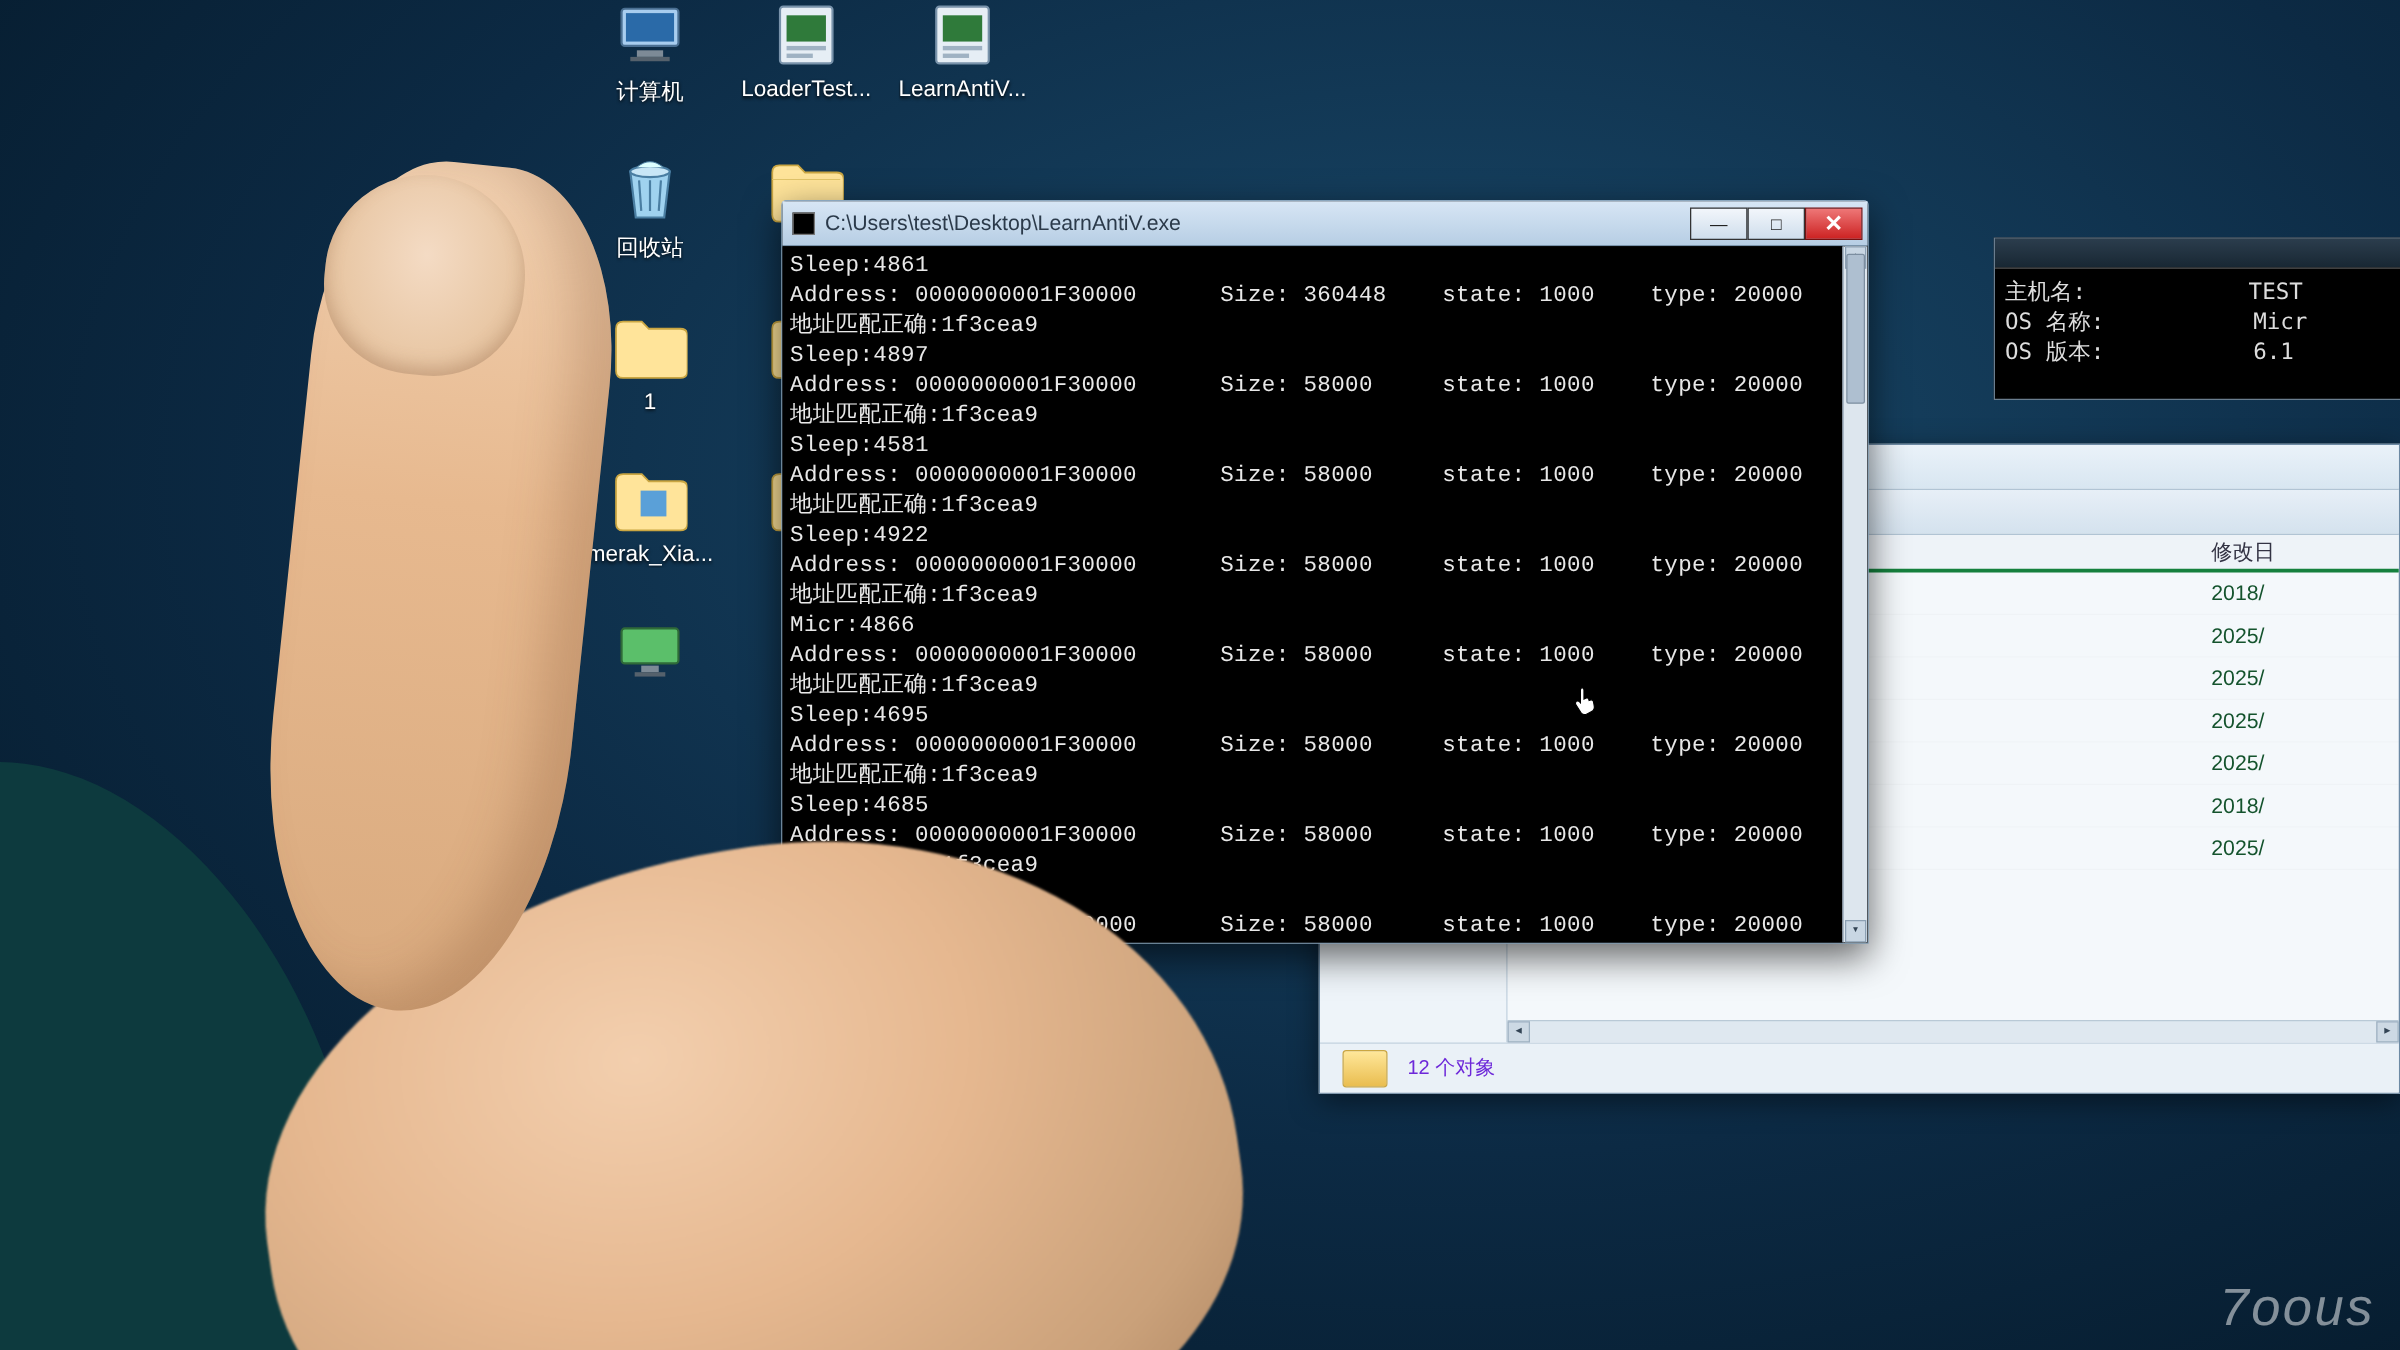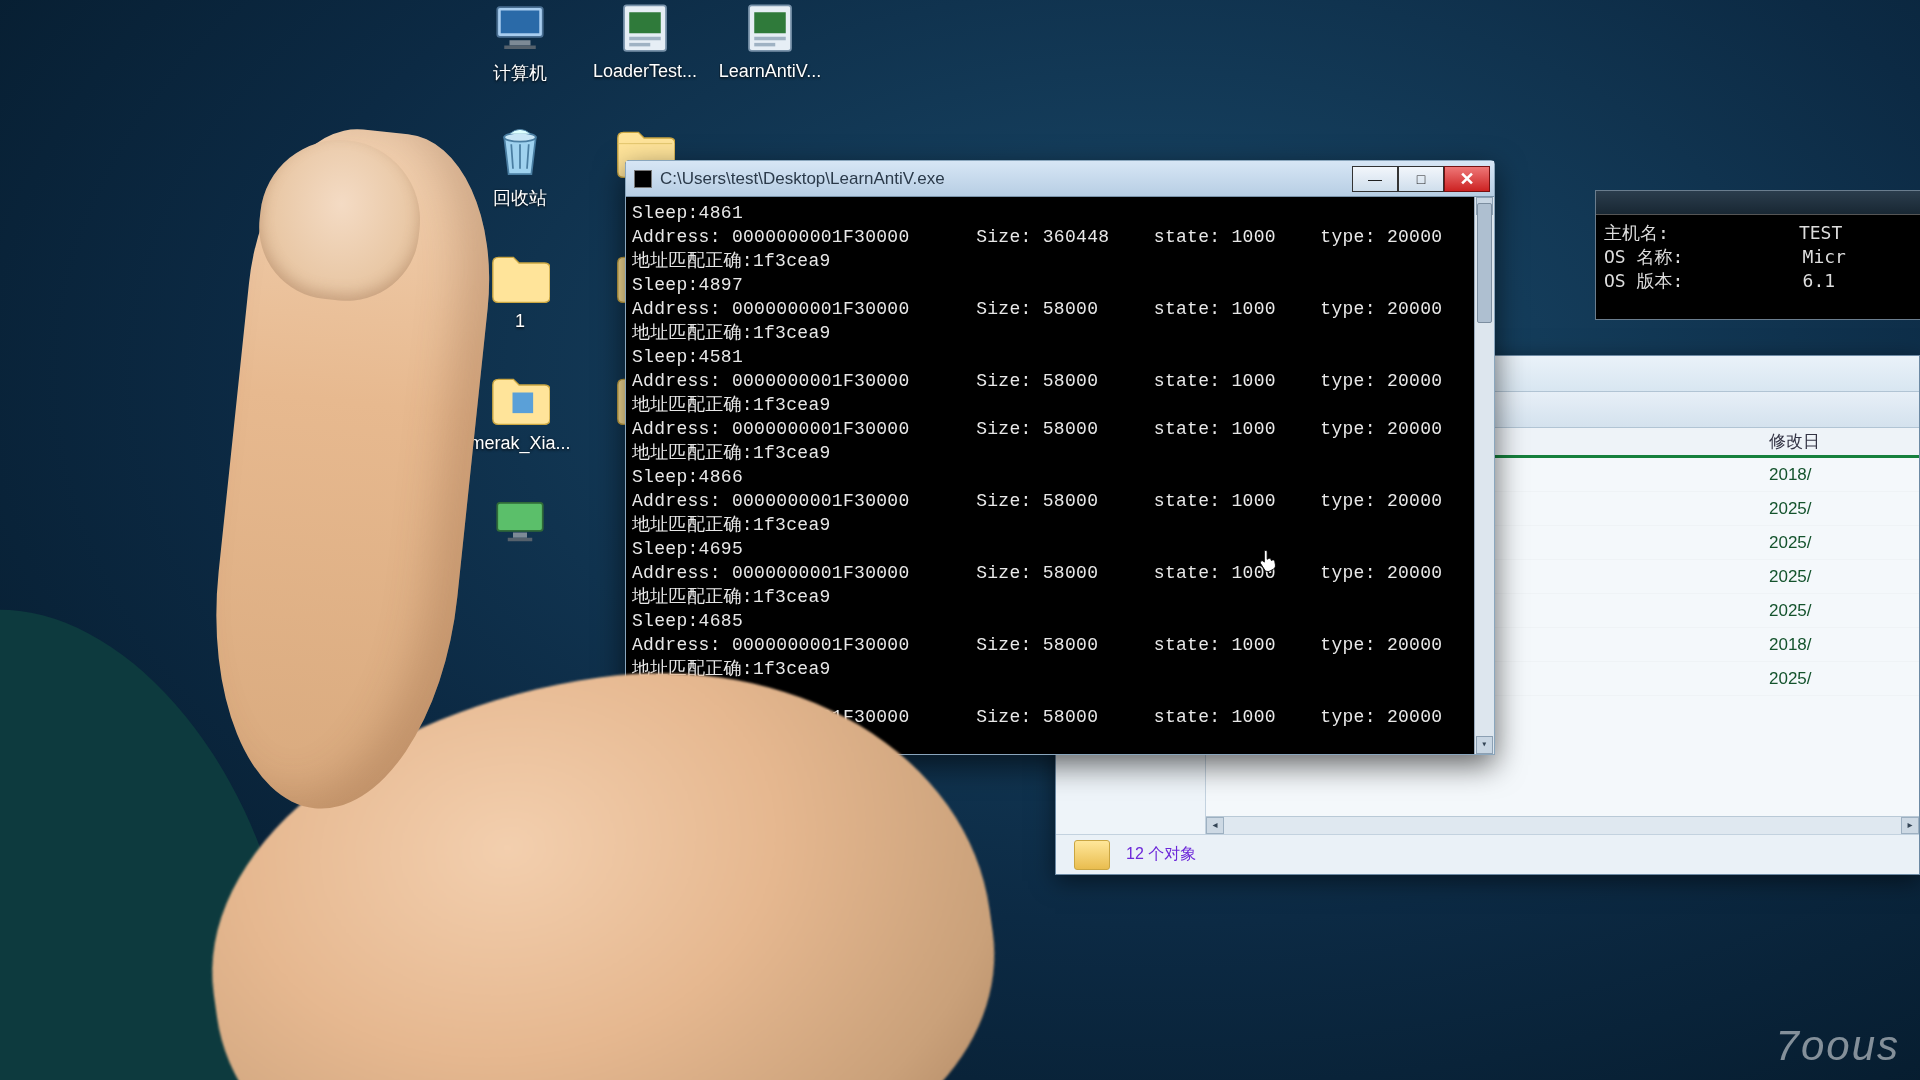--- a/index.html
+++ b/index.html
@@ -345,23 +345,24 @@
     <div id="console-lines">
         <div class="con-line">Sleep:4861</div>
         <div class="con-line">Address: 0000000001F30000      Size: 360448    state: 1000    type: 20000</div>
         <div class="con-line">地址匹配正确:1f3cea9</div>
         <div class="con-line">Sleep:4897</div>
         <div class="con-line">Address: 0000000001F30000      Size: 58000     state: 1000    type: 20000</div>
         <div class="con-line">地址匹配正确:1f3cea9</div>
         <div class="con-line">Sleep:4581</div>
         <div class="con-line">Address: 0000000001F30000      Size: 58000     state: 1000    type: 20000</div>
         <div class="con-line">地址匹配正确:1f3cea9</div>
-        <div class="con-line">Address: 0000000001F30000      Size: 58000     state: 1000    type: 20000</div>
-        <div class="con-line">地址匹配正确:1f3cea9</div>
-        <div class="con-line">Sleep:4866</div>
+        <div class="con-line">Sleep:4922</div>
+        <div class="con-line">Address: 0000000001F30000      Size: 58000     state: 1000    type: 20000</div>
+        <div class="con-line">地址匹配正确:1f3cea9</div>
+        <div class="con-line">Micr:4866</div>
         <div class="con-line">Address: 0000000001F30000      Size: 58000     state: 1000    type: 20000</div>
         <div class="con-line">地址匹配正确:1f3cea9</div>
         <div class="con-line">Sleep:4695</div>
         <div class="con-line">Address: 0000000001F30000      Size: 58000     state: 1000    type: 20000</div>
         <div class="con-line">地址匹配正确:1f3cea9</div>
         <div class="con-line">Sleep:4685</div>
         <div class="con-line">Address: 0000000001F30000      Size: 58000     state: 1000    type: 20000</div>
         <div class="con-line">地址匹配正确:1f3cea9</div>
         <div class="con-line">Sleep:4762</div>
         <div class="con-line">Address: 0000000001F30000      Size: 58000     state: 1000    type: 20000</div>

